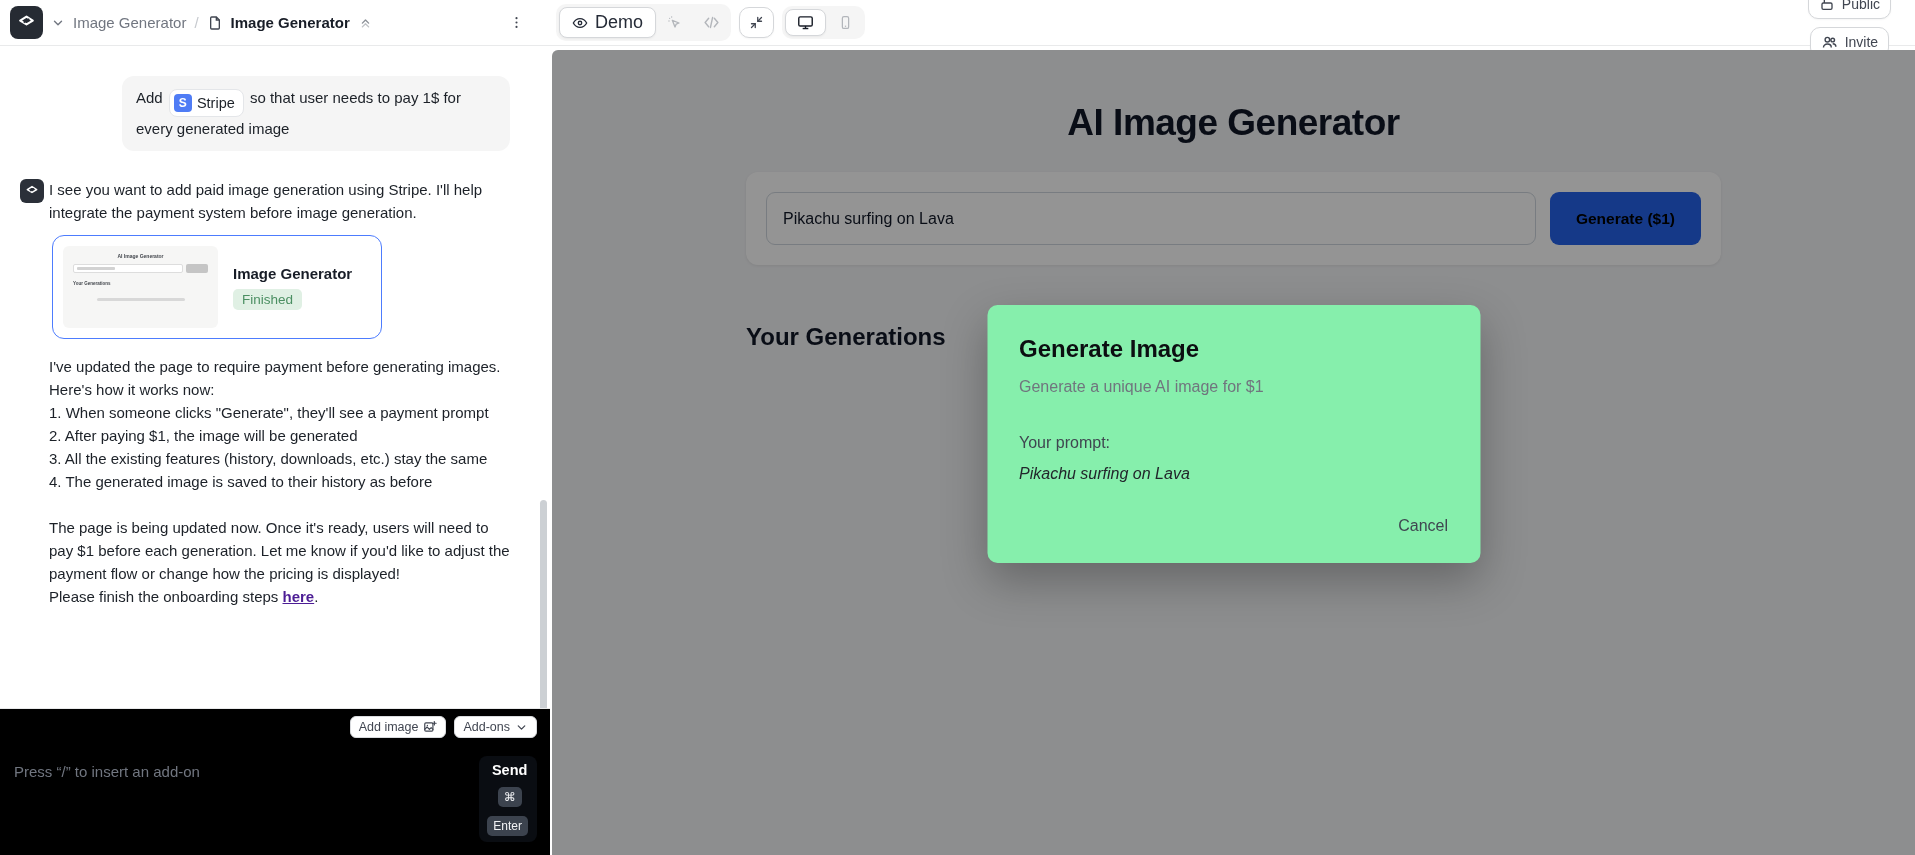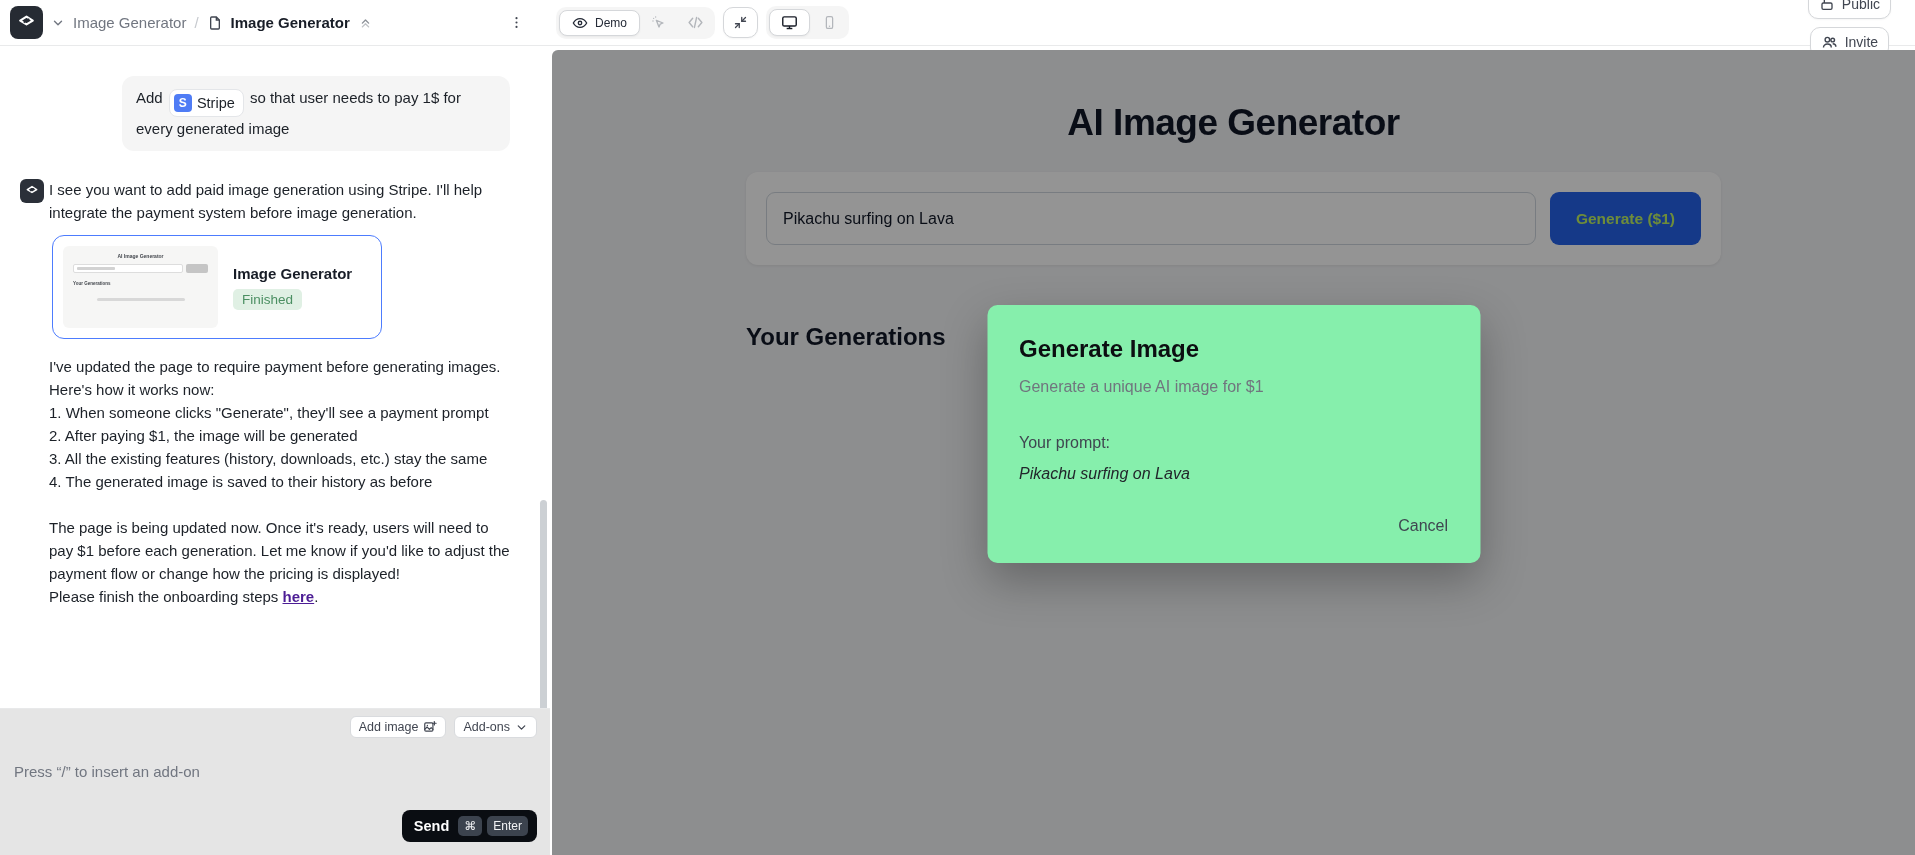--- a/index.html
+++ b/index.html
@@ -12,21 +12,21 @@
   .logo { width:33px; height:33px; border-radius:8px; background:#262b33; display:flex; align-items:center; justify-content:center; flex:none; }
   .crumb-gray { font-size:15px; color:#717680; }
   .crumb-sep { font-size:15px; color:#c6c9ce; }
   .crumb-bold { font-size:15px; font-weight:700; color:#181d27; }
   .icon-btn { background:none; border:none; display:flex; align-items:center; justify-content:center; cursor:pointer; }
   .kebab { margin-left:auto; margin-right:26px; }
 
   .hdr-mid { display:flex; align-items:center; gap:8px; margin-left:6px; }
   .seg-group { background:#f5f5f5; border-radius:10px; padding:3px; display:flex; align-items:center; gap:2px; }
   .seg-active { background:#fff; border:1px solid #d5d7da; border-radius:8px; display:flex; align-items:center; gap:7px;
-    padding:4px 12px; font-size:12px; font-weight:500; color:#252b37; box-shadow:0 1px 2px rgba(0,0,0,.05); }
+    padding:4px 12px; font-size:18px; font-weight:500; color:#252b37; box-shadow:0 1px 2px rgba(0,0,0,.05); }
   .seg-idle { width:34px; height:26px; display:flex; align-items:center; justify-content:center; color:#b3b6bb; background:none; border:none; }
   .outline-btn { background:#fff; border:1px solid #d5d7da; border-radius:10px; display:flex; align-items:center; gap:7px;
     padding:6px 10px; font-size:14px; font-weight:500; color:#414651; box-shadow:0 1px 2px rgba(0,0,0,.04); cursor:pointer; }
 
   .hdr-right { margin-left:auto; display:flex; align-items:center; gap:8px; padding-right:24px;flex-direction:column; }
   .publish { background:#0a0d12; color:#fff; border:none; border-radius:10px; padding:7px 14px; font-size:14px; font-weight:600; cursor:pointer; }
 
   
   .main { display:flex; height:809px; }
   .chat { width:550px; flex:none; position:relative; background:#fff; }
@@ -59,39 +59,39 @@
   .t-sec { font-size:4.5px; font-weight:700; color:#43474d; margin-top:8px; }
   .t-empty { width:88px; height:3px; background:#d8d8d8; border-radius:1.5px; margin:12px auto 0; }
   .vc-title { font-size:15px; font-weight:600; color:#181d27; }
   .badge { display:inline-block; margin-top:7px; background:#e0f0e4; color:#4b8f62; font-size:13.5px; padding:3px 9px; border-radius:5px; }
 
   .link { color:#4c1d95; text-decoration:underline; cursor:pointer;font-weight:bold; }
 
   .scroll-thumb { position:absolute; right:3px; top:454px; width:7px; height:232px; background:#ccd0d4; border-radius:4px; }
 
   
-  .composer { position:absolute; left:0; right:0; bottom:0; height:147px; border-top:1px solid #e8e9ea; background:#e5e5e5; }
+  .composer { position:absolute; left:0; right:0; bottom:0; height:147px; border-top:1px solid #e8e9ea; background:#000000; }
   .composer-btns { position:absolute; top:7px; right:13px; display:flex; gap:8px; }
   .mini-btn { display:flex; align-items:center; gap:5px; background:#fff; border:1px solid #d9dbde; border-radius:6px;
     padding:3px 8px; font-size:12.5px; color:#414651; cursor:pointer; }
   .composer-ph { position:absolute; left:14px; top:54px; font-size:15px; color:#717680; }
   .send { position:absolute; right:13px; bottom:13px; display:flex; align-items:center; gap:9px; background:#0a0d12;
-    border:none; border-radius:8px; padding:6px 9px 6px 12px; cursor:pointer; }
+    border:none; border-radius:8px; padding:6px 9px 6px 12px; cursor:pointer;flex-direction:column; }
   .send-label { color:#fff; font-size:14.5px; font-weight:600; }
   .kbd { background:#3c434e; color:#f2f3f5; border-radius:5px; font-size:12px; padding:3px 6px; }
 
   
   .preview { flex:1; position:relative; margin:4px 0 0 2px; border-top-left-radius:6px; overflow:hidden; background:#f3f4f6; }
   .pv-content { width:975px; margin:0 auto; padding-top:52px; }
   .pv-title { font-size:37px; font-weight:700; color:#111827; text-align:center; letter-spacing:-0.5px; }
   .pv-card { margin-top:28px; background:#fff; border-radius:12px; box-shadow:0 1px 3px rgba(0,0,0,.07); padding:20px;
     display:flex; gap:14px; }
   .pv-input { flex:1; height:53px; border:1px solid #cfd6de; border-radius:9px; padding:0 16px; font-size:16px; color:#111827;
     font-family:"Liberation Sans","DejaVu Sans",sans-serif; background:#fff; }
-  .pv-generate { height:53px; padding:0 26px; background:#2563eb; color:#bef264; border:none; border-radius:9px;
+  .pv-generate { height:53px; padding:0 26px; background:#2563eb; color:#000000; border:none; border-radius:9px;
     font-size:15.5px; font-weight:700; cursor:pointer; }
   .pv-heading { margin-top:58px; font-size:24px; font-weight:700; color:#111827; }
 
   .overlay { position:absolute; inset:0; background:rgba(0,0,0,.42); z-index:5; }
 
   .modal { position:absolute; z-index:10; left:50%; transform:translateX(-50%); top:255px; width:493px; background:#86efac;
     border-radius:10px; box-shadow:0 18px 45px rgba(0,0,0,.28); padding:30px 32px 28px; }
   .modal-title { font-size:24px; font-weight:700; color:#0c0e11; }
   .modal-sub { margin-top:15px; font-size:16px; color:#70757e; }
   .modal-label { margin-top:38px; font-size:16px; color:#3f4650; }

